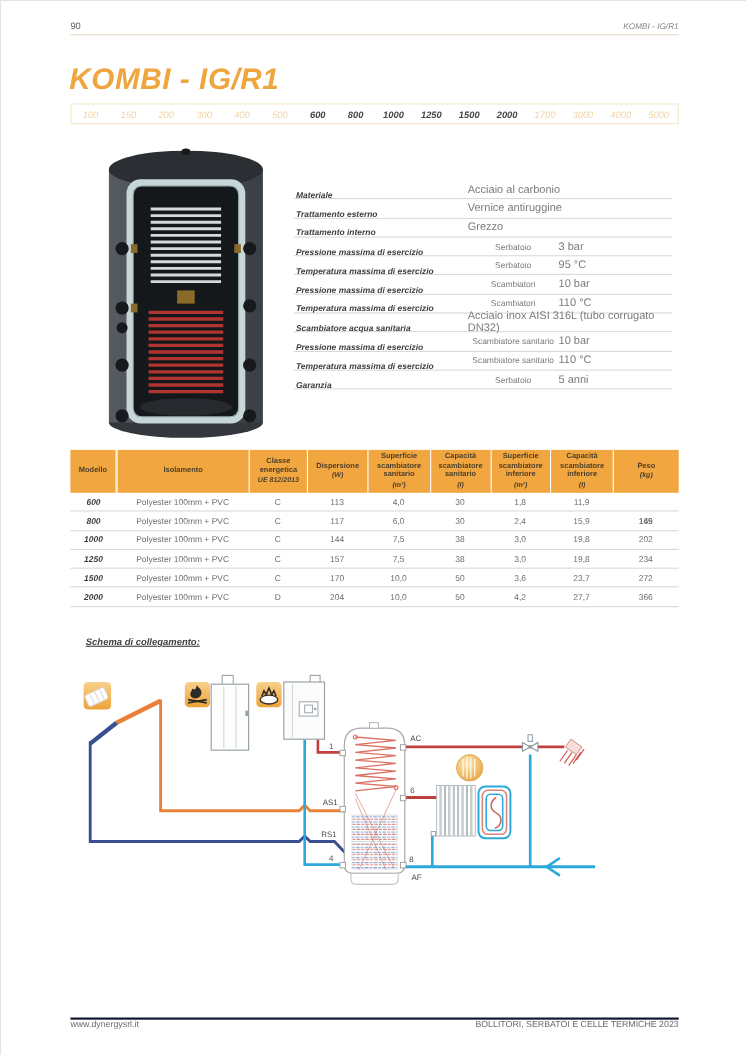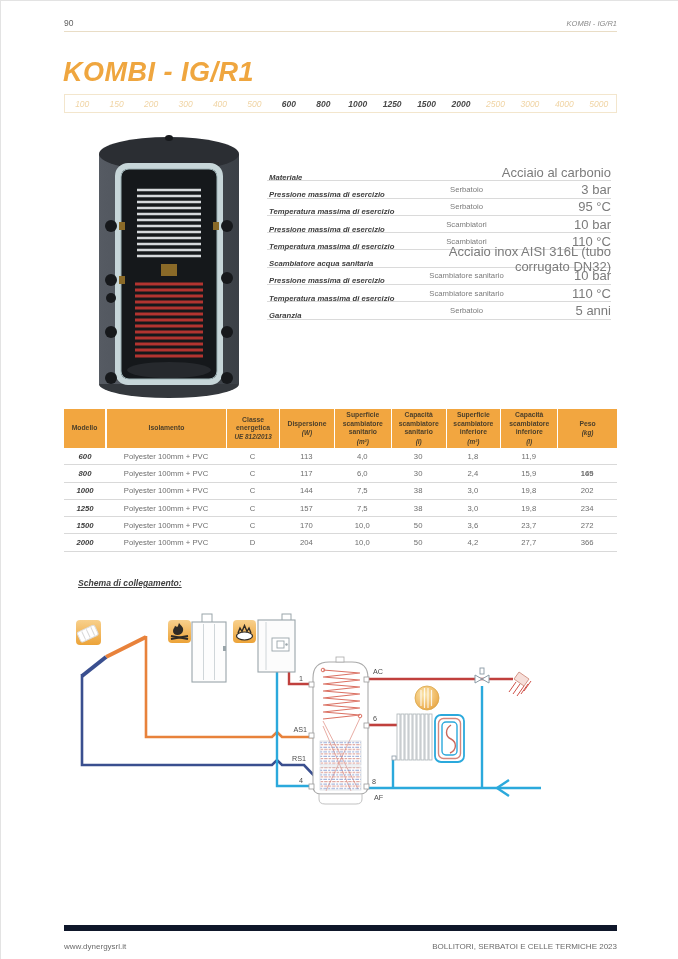--- a/index.html
+++ b/index.html
@@ -18,42 +18,42 @@
             display:flex;align-items:center;box-sizing:border-box;}
   .cap-item{flex:1;text-align:center;font-size:8.5px;font-style:italic;color:#f0d4a4;}
   .cap-item.active{color:#474747;font-weight:bold;}
 
   
   .chartab{position:absolute;left:266px;top:163px;width:344px;}
   .char-hdr{background:#F2A640;height:17px;line-height:17px;padding-left:7px;font-size:7.8px;font-weight:bold;color:#4d4433;}
   .char-row{display:flex;height:16.3px;align-items:center;border-bottom:1px solid #dadada;}
   .char-label{width:46%;font-size:7.7px;font-weight:bold;font-style:italic;color:#3e3e3e;padding-left:2px;box-sizing:border-box;margin-top:10px;}
   .char-scope{width:24%;font-size:7.7px;color:#7b7b7b;text-align:center;}
-  .char-val{width:30%;font-size:13px;color:#7b7b7b;text-align:right;}
+  .char-val{width:30%;font-size:10px;color:#7b7b7b;text-align:left;}
   .char-val.merged{width:54%;}
 
   
   .spectab{position:absolute;left:63px;top:408px;width:553px;}
   .spec-hdr{display:flex;background:#F2A640;height:39px;}
   .spec-h{display:flex;flex-direction:column;justify-content:center;text-align:center;box-sizing:border-box;
           font-size:6.8px;font-weight:bold;color:#4c3f2a;line-height:1.25;border-left:1px solid #fff;padding:0 2px;}
   .spec-h:first-child{border-left:none;border-right:1px solid #fff;}
   .spec-h .sub{font-style:italic;font-size:6.4px;margin-top:1px;}
   .spec-row{display:flex;height:16.3px;align-items:center;border-bottom:1px solid #d9d9d9;}
   .spec-c{box-sizing:border-box;text-align:center;font-size:7.7px;color:#6e6e6e;padding:0 2px;}
   .spec-c.model{font-weight:bold;font-style:italic;color:#3c3c3c;}
 
   .schema-title{position:absolute;left:77px;top:577px;font-size:8.6px;font-style:italic;font-weight:bold;color:#3f3f3f;text-decoration:underline;}
 
   .product-img{position:absolute;left:92px;top:127px;}
   .diagram{position:absolute;left:60px;top:607px;}
 
   
-  .footer{position:absolute;left:63px;top:924px;width:553px;border-top:6px solid #0f172a;
-          display:flex;justify-content:space-between;padding-top:11px;}
+  .footer{position:absolute;left:63px;top:924px;width:553px;border-top:2px solid #0f172a;
+          display:flex;justify-content:space-between;padding-top:0;}
   .footer span{font-size:8px;color:#6b6b6b;}
   .svg-label{font-size:7.2px;fill:#4c4c4c;font-family:"Liberation Sans",sans-serif;}
 </style>
 </head>
 <body>
 
 <div class="page">
 
   <div class="tophdr">
     <span class="pagenum">90</span>
@@ -68,21 +68,21 @@
       <span class="cap-item">200</span>
       <span class="cap-item">300</span>
       <span class="cap-item">400</span>
       <span class="cap-item">500</span>
       <span class="cap-item active">600</span>
       <span class="cap-item active">800</span>
       <span class="cap-item active">1000</span>
       <span class="cap-item active">1250</span>
       <span class="cap-item active">1500</span>
       <span class="cap-item active">2000</span>
-      <span class="cap-item">2500</span>
+      <span class="cap-item">1700</span>
       <span class="cap-item">3000</span>
       <span class="cap-item">4000</span>
       <span class="cap-item">5000</span>
     </div>
 
   <svg class="product-img" width="152" height="278" viewBox="0 0 152 278">
     <defs>
       <linearGradient id="shell" x1="0" y1="0" x2="1" y2="0">
         <stop offset="0" stop-color="#565b63"></stop>
           <stop offset=".5" stop-color="#474c54"></stop>
@@ -144,20 +144,28 @@
     </g>
   </svg>
 
   <div class="chartab">
     <div id="char-rows">
         <div class="char-row">
           <span class="char-label">Materiale</span>
           <span class="char-val merged">Acciaio al carbonio</span>
         </div>
         <div class="char-row">
+          <span class="char-label">Trattamento esterno</span>
+          <span class="char-val merged">Vernice antiruggine</span>
+        </div>
+        <div class="char-row">
+          <span class="char-label">Trattamento interno</span>
+          <span class="char-val merged">Grezzo</span>
+        </div>
+        <div class="char-row">
           <span class="char-label">Pressione massima di esercizio</span>
           <span class="char-scope">Serbatoio</span>
           <span class="char-val">3 bar</span>
         </div>
         <div class="char-row">
           <span class="char-label">Temperatura massima di esercizio</span>
           <span class="char-scope">Serbatoio</span>
           <span class="char-val">95 °C</span>
         </div>
         <div class="char-row">

